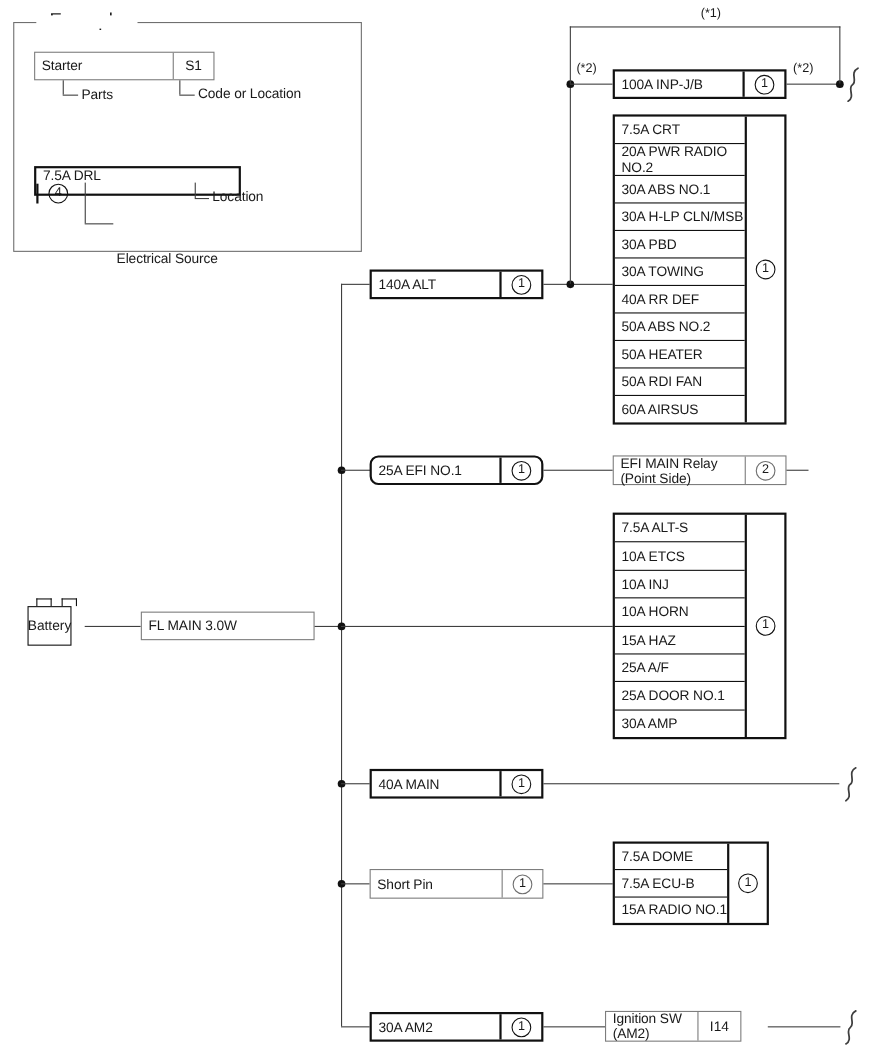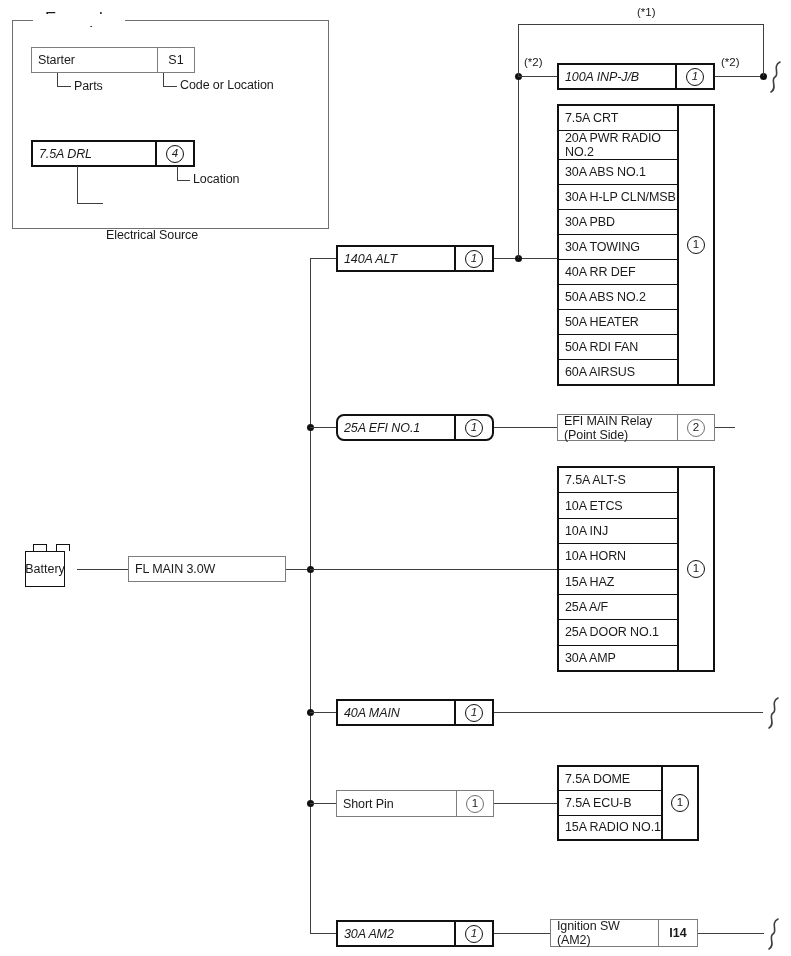--- a/index.html
+++ b/index.html
@@ -33,21 +33,21 @@
   }
 
   
   .box{
     position:absolute;
     box-sizing:border-box;
     display:flex;
     align-items:stretch;
     background:#fff;
   }
-  .box.thick{border:2.4px solid #111;font-style:italic;}
+  .box.thick{border:2.4px solid #111;}
   .box.thin{border:1.3px solid #7d7d7d;justify-content:space-between;}
   .box .label{
     flex:1 1 auto;
     display:flex;
     align-items:center;
     padding-left:6px;
     font-size:12.5px;
     line-height:1.12;
     white-space:pre-line;
     letter-spacing:-0.1px;
@@ -55,21 +55,21 @@
   .box .code{
     flex:0 0 auto;
     width:36px;
     display:flex;
     align-items:center;
     justify-content:center;
     font-size:12.5px;
   }
   .box.thick .code{border-left:2.4px solid #111;}
   .box.thin  .code{border-left:1.3px solid #7d7d7d;}
-  .box .code.wide{width:38px;font-weight:bold;}
+  .box .code.wide{width:38px;}
 
   
   .circnum{
     display:inline-flex;
     align-items:center;
     justify-content:center;
     width:18px;height:18px;
     border:1.3px solid #111;
     border-radius:50%;
     font-size:11.5px;
@@ -176,21 +176,21 @@
   </div>
 
   <div class="vline thin" style="left:57px;top:73px;height:13px;"></div>
   <div class="hline thin" style="left:57px;top:86px;width:14px;"></div>
   <div class="txt" style="left:74px;top:79px;">Parts</div>
 
   <div class="vline thin" style="left:163px;top:73px;height:13px;"></div>
   <div class="hline thin" style="left:163px;top:86px;width:14px;"></div>
   <div class="txt" style="left:180px;top:78px;text-align:center;">Code or Location</div>
 
-  <div class="box thick" style="left:31px;top:140px;width:164px;height:27px;">
+  <div class="box thick" style="left:31px;top:151px;width:188px;height:27px;flex-direction:column;">
     <div class="label">7.5A DRL</div>
     <div class="code">
       <span class="circnum">4</span>
     </div>
   </div>
 
   <div class="vline thin" style="left:177px;top:166px;height:14px;"></div>
   <div class="hline thin" style="left:177px;top:180px;width:13px;"></div>
   <div class="txt" style="left:193px;top:172px;">Location</div>
 
@@ -341,21 +341,21 @@
 
   <div class="hline" style="left:310px;top:933px;width:27px;"></div>
   <div class="box thick" style="left:336px;top:920px;width:158px;height:27px;">
     <div class="label">30A AM2</div>
     <div class="code">
       <span class="circnum">1</span>
     </div>
   </div>
   <div class="hline" style="left:494px;top:933px;width:57px;"></div>
 
-  <div class="box thin" style="left:550px;top:919px;width:148px;height:28px;">
+  <div class="box thin" style="left:550px;top:919px;width:124px;height:28px;">
     <div class="label">Ignition SW
 (AM2)</div>
     <div class="code wide">I14</div>
   </div>
   <div class="hline thin" style="left:698px;top:933px;width:66px;"></div>
   <div class="squig" style="left:764px;top:917px;">
     <svg width="20" height="34" viewBox="0 0 20 34">
       <path d="M14 2 C6 6, 14 14, 9 17 C4 20, 12 28, 5 32" fill="none" stroke="#3f3f3f" stroke-width="1.6" stroke-linecap="round"></path>
     </svg>
   </div>

